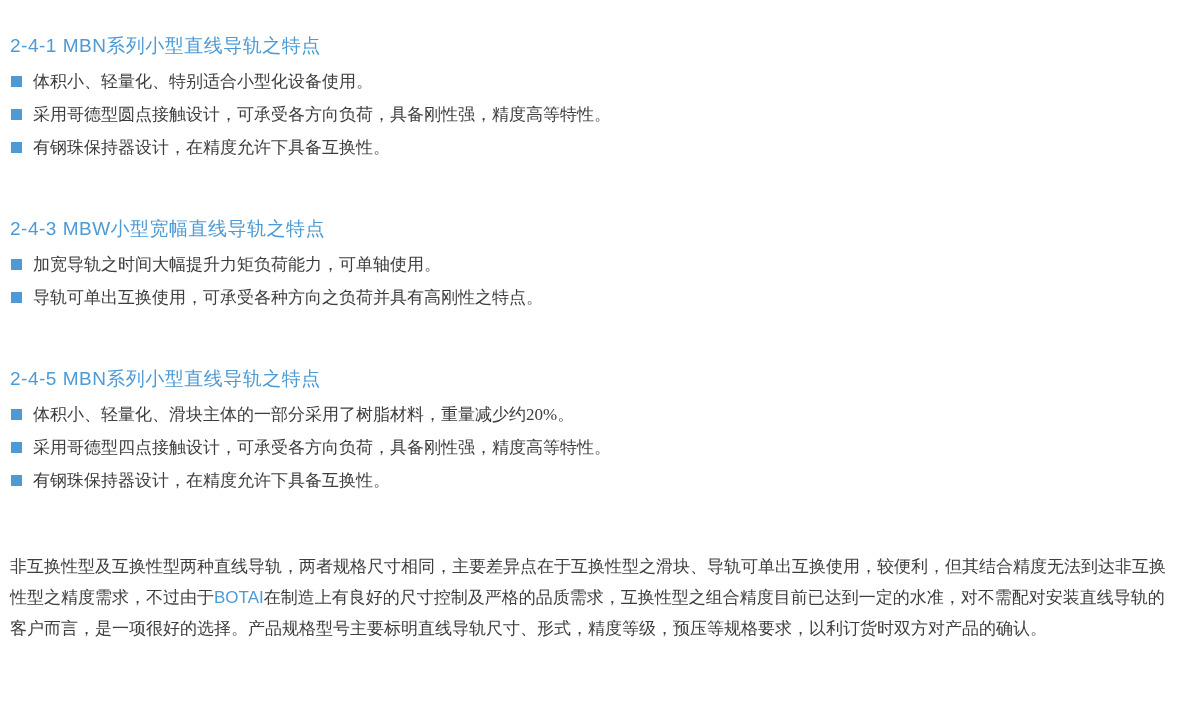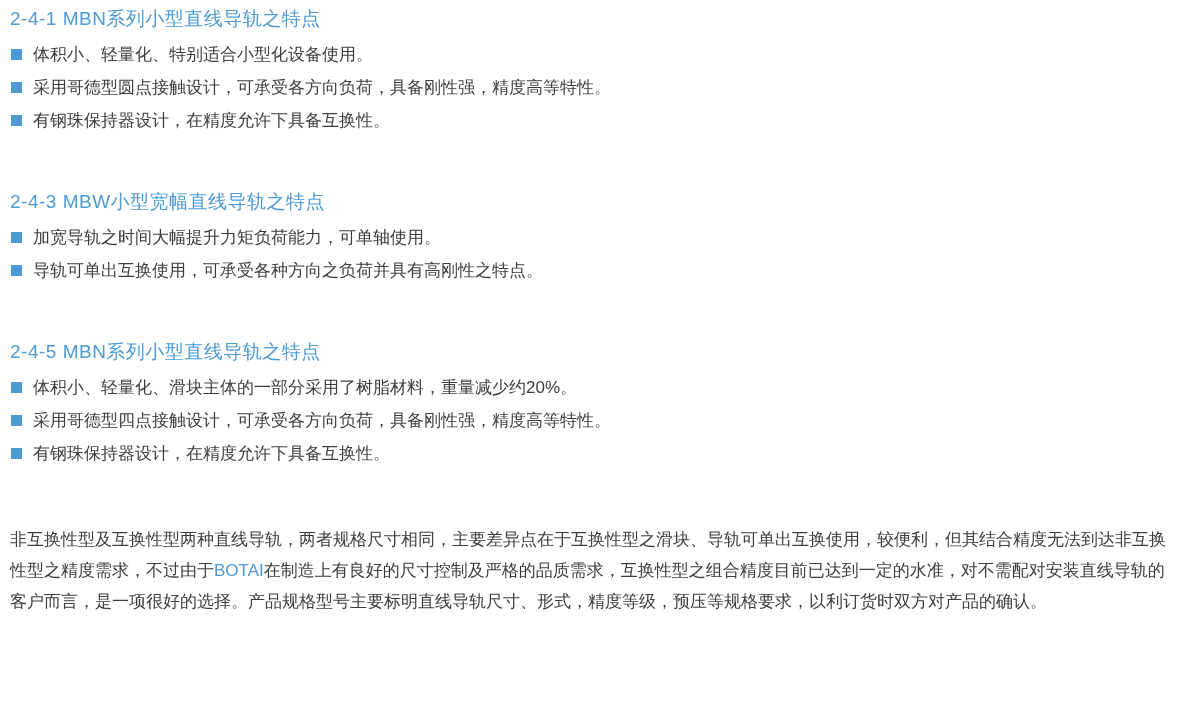--- a/index.html
+++ b/index.html
@@ -9,20 +9,21 @@
     font-family: "Liberation Sans", "DejaVu Sans", sans-serif;
   }
   .page {
     position: relative;
     width: 1200px;
     height: 658px;
     box-sizing: border-box;
     padding: 8px 30px 18px 10px;
     overflow: hidden;
     background: #ffffff;
+    margin-top: 27px;
   }
   .feature-section {
     margin: 0 0 54px 0;
   }
   .section-heading {
     margin: 0 0 8px 0;
     font-size: 19px;
     font-weight: 400;
     line-height: 22px;
     color: #4d9ad5;
@@ -32,20 +33,21 @@
     list-style: none;
     margin: 0;
     padding: 0;
   }
   .bullet-item {
     display: flex;
     align-items: flex-start;
     font-size: 17px;
     line-height: 33px;
     color: #3d3d3d;
+    font-family: Liberation Serif, serif;
   }
   .bullet-square {
     flex: 0 0 auto;
     width: 11px;
     height: 11px;
     margin: 11px 11px 0 1px;
     background: #4d9ad5;
   }
   .spec-section {
     margin: 0;

